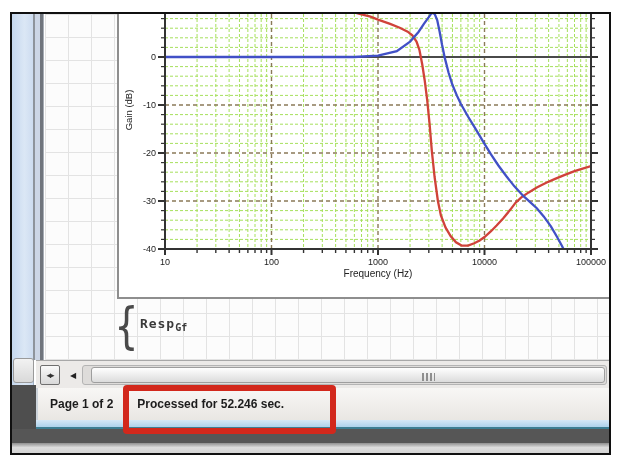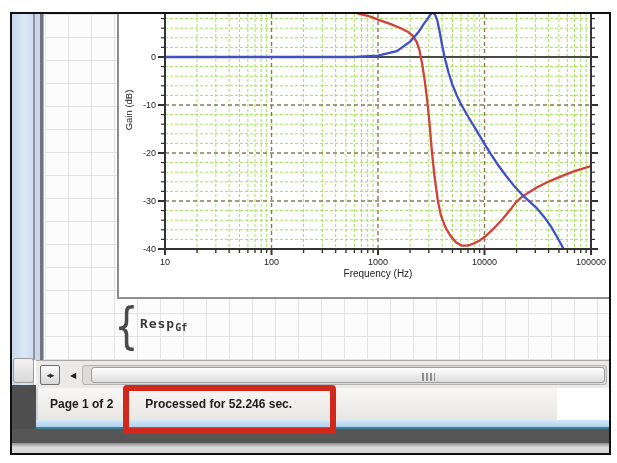--- a/index.html
+++ b/index.html
@@ -46,26 +46,26 @@
   .scrollleft{position:absolute;left:30px;top:4px;width:14px;height:20px;font-size:8px;color:#222;
     display:flex;align-items:center;justify-content:center;}
   .track{position:absolute;left:46px;top:4px;right:2px;height:20px;background:#dedcda;
     border:1px solid #b4b4b4;border-radius:3px;box-sizing:border-box;}
   .thumb{position:absolute;left:8px;top:1px;bottom:1px;right:1px;background:linear-gradient(#ffffff,#dcdcdc);
     border:1px solid #9e9e9e;border-radius:3px;box-sizing:border-box;}
   .grip{position:absolute;left:330px;top:5px;width:13px;height:8px;
     background:repeating-linear-gradient(90deg,#8f8f8f 0 2px,transparent 2px 4px);}
 
   
-  .statusbar{position:absolute;left:24px;top:374px;width:521px;height:32px;
+  .statusbar{position:absolute;left:24px;top:374px;width:573px;height:32px;
     background:linear-gradient(#f8f7f5,#e9e7e3);border-left:2px solid #ccd3da;box-sizing:border-box;
     display:flex;align-items:center;font-size:12px;font-weight:bold;color:#1c1c1c;text-align:center;}
   .statusbar .pg{margin-left:12px;white-space:nowrap;}
   .statussep{width:1px;height:26px;background:#b2b2b2;border-right:1px solid #fbfbfb;margin-left:10px;}
-  .statusbar .pt{margin-left:20px;white-space:nowrap;}
+  .statusbar .pt{margin-left:12px;white-space:nowrap;}
   .bluebar{position:absolute;left:24px;top:406px;width:573px;height:7px;
     background:linear-gradient(#d5e8f7,#aed2ec);}
   .tealbar{position:absolute;left:24px;top:413px;width:573px;height:2px;background:#3e7e93;}
   .darkband{position:absolute;left:0;top:415px;width:597px;height:14px;background:#565656;}
   .lightband{position:absolute;left:0;top:429px;width:597px;height:10px;
     background:linear-gradient(#8f8f8f,#dcdcdc 45%,#d4d4d4);}
 
   
   .redbox{position:absolute;left:111px;top:371px;width:213px;height:49px;
     border:6px solid #d2281c;border-radius:4px;box-sizing:border-box;z-index:30;}

